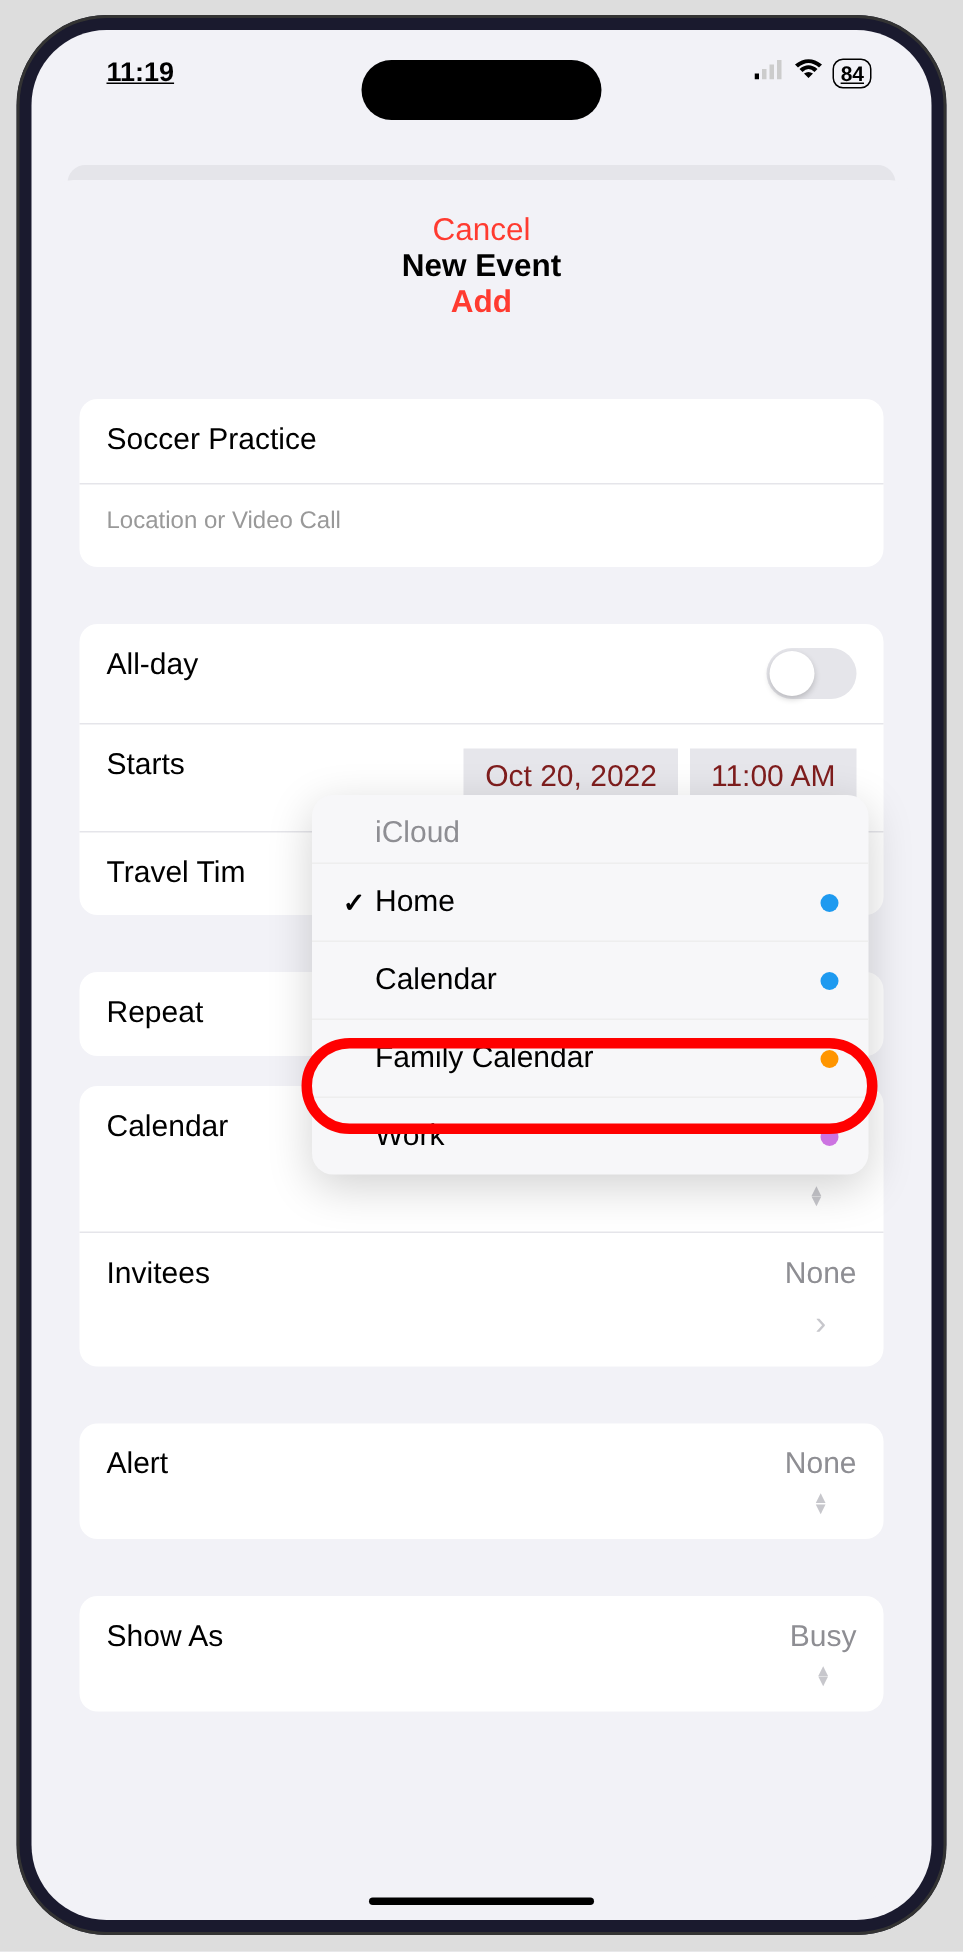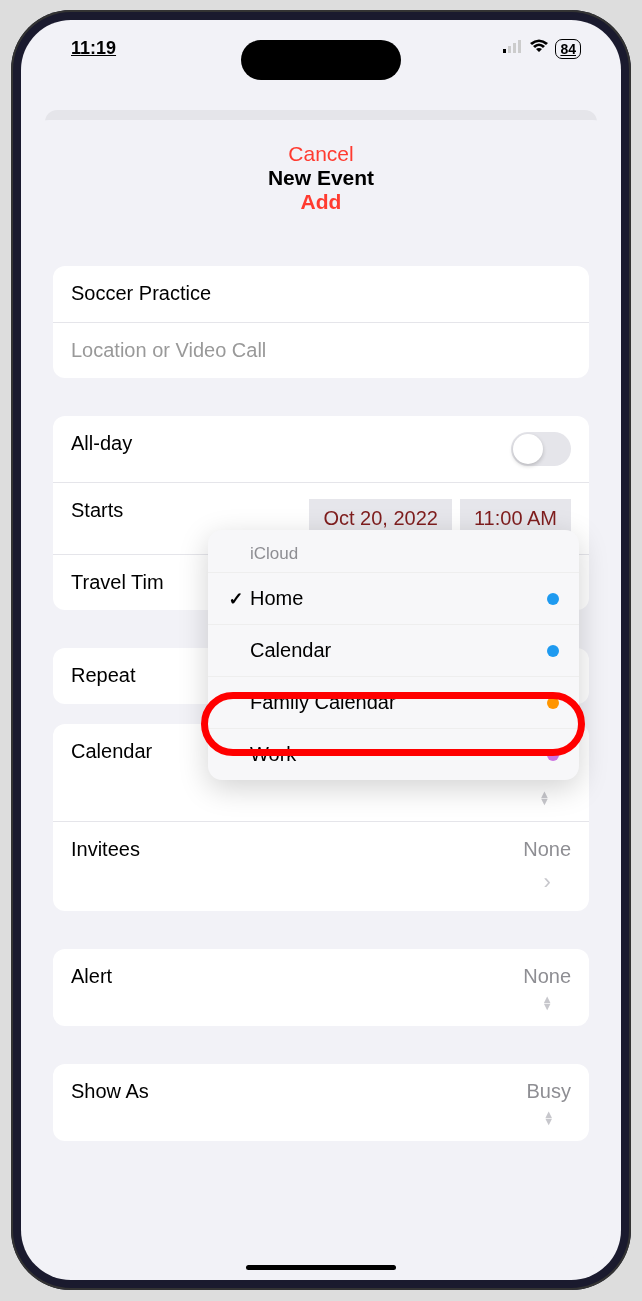--- a/index.html
+++ b/index.html
@@ -16,34 +16,34 @@
     .nav { display: flex; justify-content: space-between; align-items: center; padding: 22px 28px; flex-direction: column; }
     .nav-btn { color: #ff3b30; font-size: 21px; background: none; border: none; cursor: pointer; }
     .nav-btn.add { font-weight: 600; }
     .nav-title { font-size: 21px; font-weight: 600; color: #000; }
     .content { padding: 0 20px; }
     .card { background: #fff; border-radius: 12px; margin-top: 38px; }
     .card:first-child { margin-top: 30px; }
     .row { display: flex; align-items: flex-start; justify-content: space-between; padding: 16px 18px; min-height: 56px; font-size: 20px; color: #000; }
     .row + .row { border-top: 1px solid #e5e5ea; }
     .title-input { width: 100%; border: none; font-size: 20px; color: #000; outline: none; }
-    .location-input { width: 100%; border: none; font-size: 20px; outline: none; }
+    .location-input { width: 100%; border: none; font-size: 16px; outline: none; }
     .location-input::placeholder { color: #999; }
     .toggle { width: 60px; height: 34px; background: #e5e5ea; border-radius: 17px; position: relative; }
     .toggle-knob { position: absolute; width: 30px; height: 30px; background: #fff; border-radius: 50%; top: 2px; left: 2px; box-shadow: 0 2px 4px rgba(0,0,0,0.2); }
     .pill { background: #e6e6eb; padding: 8px 14px; border-radius: 0; font-size: 20px; color: #7f1d1d; margin-left: 8px; }
     .row-value { color: #8e8e93; font-size: 20px; display: flex; align-items: center; gap: 8px; flex-direction: column; }
     .dot { width: 12px; height: 12px; border-radius: 50%; display: inline-block; }
     .dot-blue { background: #1e9af0; }
     .dot-purple { background: #cc73e1; }
     .dot-orange { background: #ff9500; }
     .chevron { color: #c7c7cc; font-size: 22px; }
     .updown { color: #c7c7cc; display: inline-flex; flex-direction: column; line-height: 7px; font-size: 11px; }
     .popover { position: absolute; top: 410px; left: 175px; right: 30px; background: #f7f7f9; border-radius: 14px; box-shadow: 0 8px 30px rgba(0,0,0,0.18); z-index: 50; overflow: hidden; }
-    .popover-header { font-size: 17px; color: #8e8e93; padding: 14px 18px 8px 42px; }
+    .popover-header { font-size: 20px; color: #8e8e93; padding: 14px 18px 8px 42px; }
     .popover-row { display: flex; align-items: center; padding: 14px 20px 14px 14px; font-size: 20px; color: #000; border-top: 1px solid #eee; cursor: pointer; }
     .popover-row:first-of-type { border-top: 1px solid #eee; }
     .check { width: 28px; text-align: center; font-size: 18px; font-weight: 700; }
     .popover-label { flex: 1; }
     .highlight-ring { position: absolute; border: 7px solid #ff0000; border-radius: 34px; pointer-events: none; z-index: 60; }
     .home-indicator { position: absolute; bottom: 10px; left: 50%; transform: translateX(-50%); width: 150px; height: 5px; background: #000; border-radius: 3px; z-index: 200; }
   </style>
 </head>
 <body>
 

